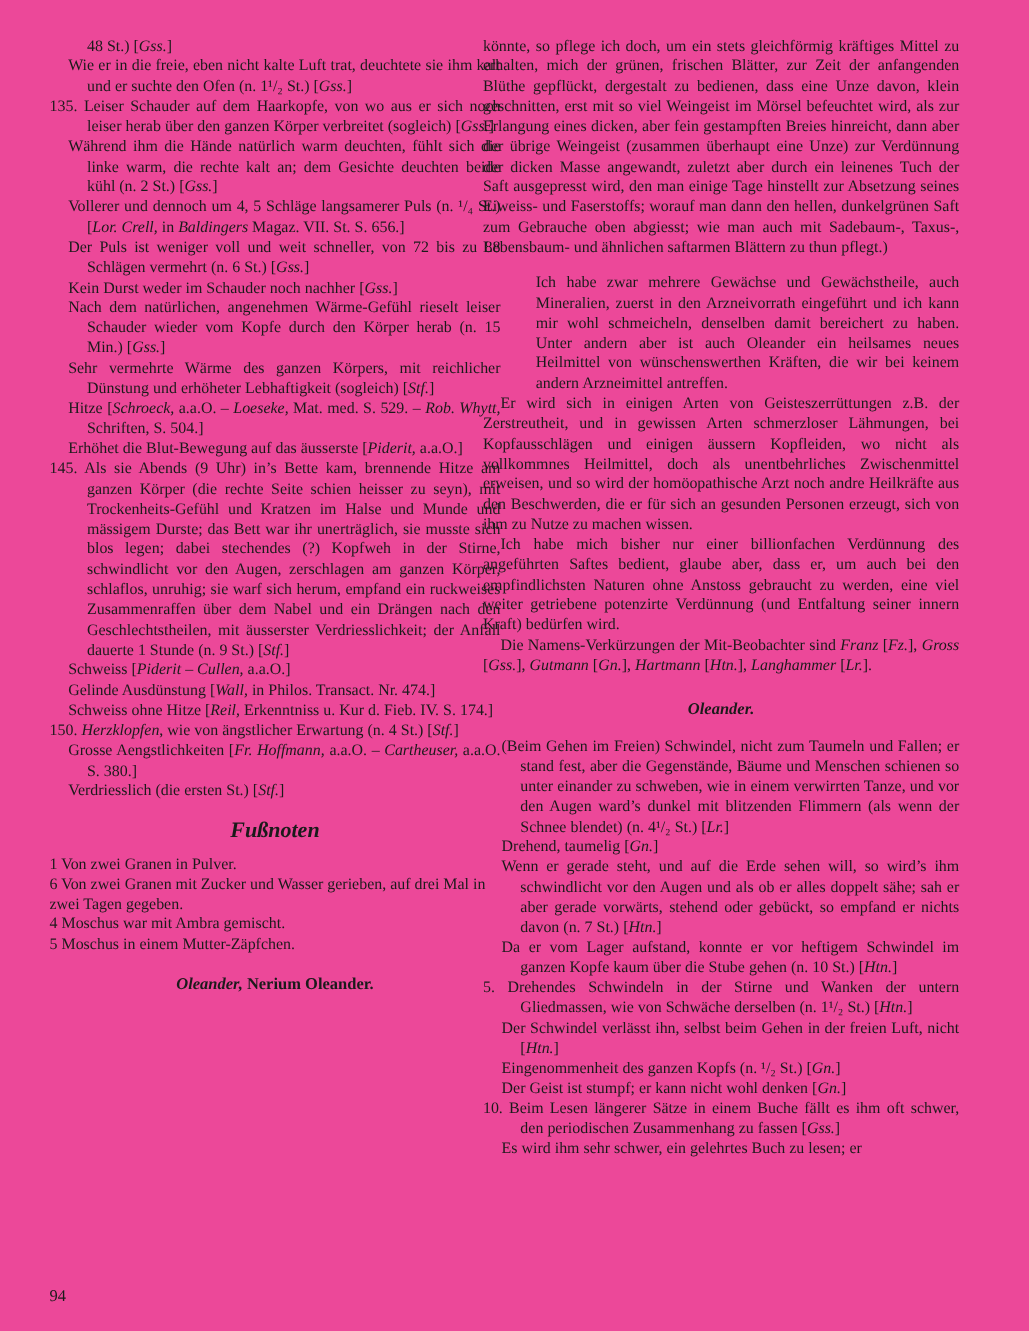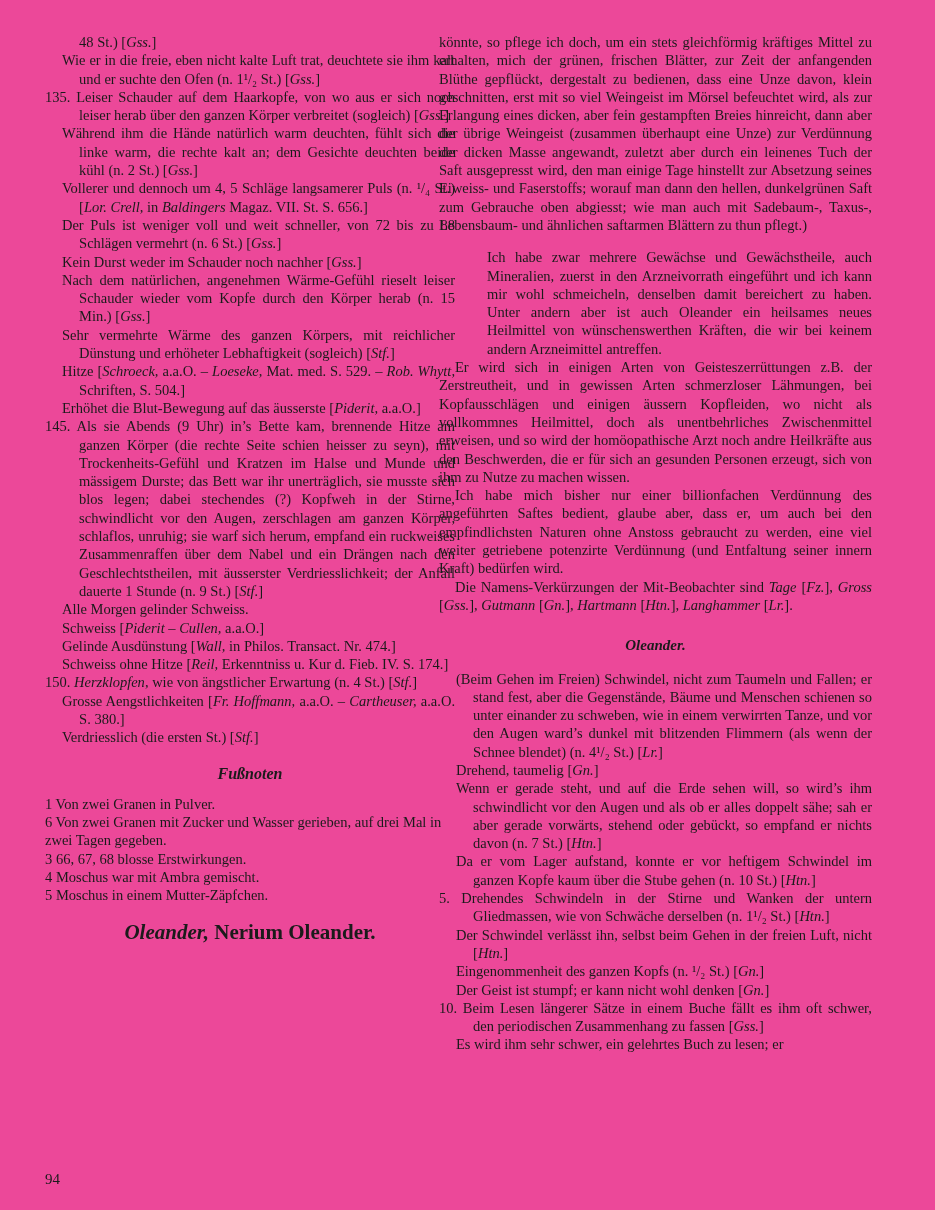--- a/index.html
+++ b/index.html
@@ -23,24 +23,24 @@
   .entry.num   { text-indent:-2.35em; }
   .entry.cont  { text-indent:0; }
   .it { font-style:italic; }
   
   .para { text-indent:0; }
   .para.ind { text-indent:1.1em; }
   .para.sp  { margin-top:14px;margin-left:48px; }
   
   .center { text-align:center; }
   .fussnoten-heading {
-    margin:18px 0 12px; font-weight:bold; font-style:italic; font-size:16px;
+    margin:18px 0 12px; font-weight:bold; font-style:italic; font-size:20px;
   }
   .remedy-heading {
-    margin:18px 0 13px; font-weight:bold; font-size:21px;
+    margin:18px 0 13px; font-weight:bold; font-size:15px;
   }
   .section-heading {
     margin:22px 0 15px; font-weight:bold; font-style:italic; font-size:15px;
   }
   .footnote { text-align:left; }
   .pagenum {
     position:absolute; left:45px; top:1170px; font-size:15px;
   }
 </style>
 </head>
@@ -55,50 +55,48 @@
         <p class="entry num"><span>135. </span>Leiser Schauder auf dem Haarkopfe, von wo aus er sich noch leiser herab über den ganzen Körper verbreitet (sogleich) [<span class="it">Gss.</span>]</p>
         <p class="entry">Während ihm die Hände natürlich warm deuchten, fühlt sich die linke warm, die rechte kalt an; dem Gesichte deuchten beide kühl (n. 2 St.) [<span class="it">Gss.</span>]</p>
         <p class="entry">Vollerer und dennoch um 4, 5 Schläge langsamerer Puls (n. ¹/₄ St.) [<span class="it">Lor. Crell,</span> in <span class="it">Baldingers</span> Magaz. VII. St. S. 656.]</p>
         <p class="entry">Der Puls ist weniger voll und weit schneller, von 72 bis zu 88 Schlägen vermehrt (n. 6 St.) [<span class="it">Gss.</span>]</p>
         <p class="entry">Kein Durst weder im Schauder noch nachher [<span class="it">Gss.</span>]</p>
         <p class="entry">Nach dem natürlichen, angenehmen Wärme-Gefühl rieselt leiser Schauder wieder vom Kopfe durch den Körper herab (n. 15 Min.) [<span class="it">Gss.</span>]</p>
         <p class="entry">Sehr vermehrte Wärme des ganzen Körpers, mit reichlicher Dünstung und erhöheter Lebhaftigkeit (sogleich) [<span class="it">Stf.</span>]</p>
         <p class="entry">Hitze [<span class="it">Schroeck,</span> a.a.O. – <span class="it">Loeseke,</span> Mat. med. S. 529. – <span class="it">Rob. Whytt,</span> Schriften, S. 504.]</p>
         <p class="entry">Erhöhet die Blut-Bewegung auf das äusserste [<span class="it">Piderit,</span> a.a.O.]</p>
         <p class="entry num"><span>145. </span>Als sie Abends (9 Uhr) in’s Bette kam, brennende Hitze am ganzen Körper (die rechte Seite schien heisser zu seyn), mit Trockenheits-Gefühl und Kratzen im Halse und Munde und mässigem Durste; das Bett war ihr unerträglich, sie musste sich blos legen; dabei stechendes (?) Kopfweh in der Stirne, schwindlicht vor den Augen, zerschlagen am ganzen Körper, schlaflos, unruhig; sie warf sich herum, empfand ein ruckweises Zusammenraffen über dem Nabel und ein Drängen nach den Geschlechtstheilen, mit äusserster Verdriesslichkeit; der Anfall dauerte 1 Stunde (n. 9 St.) [<span class="it">Stf.</span>]</p>
-        <p class="entry">Alle Morgen gelinder Schweiss.</p>
         <p class="entry">Schweiss [<span class="it">Piderit</span> – <span class="it">Cullen,</span> a.a.O.]</p>
         <p class="entry">Gelinde Ausdünstung [<span class="it">Wall,</span> in Philos. Transact. Nr. 474.]</p>
         <p class="entry">Schweiss ohne Hitze [<span class="it">Reil,</span> Erkenntniss u. Kur d. Fieb. IV. S. 174.]</p>
         <p class="entry num"><span>150. </span><span class="it">Herzklopfen</span>, wie von ängstlicher Erwartung (n. 4 St.) [<span class="it">Stf.</span>]</p>
         <p class="entry">Grosse Aengstlichkeiten [<span class="it">Fr. Hoffmann,</span> a.a.O. – <span class="it">Cartheuser,</span> a.a.O. S. 380.]</p>
         <p class="entry">Verdriesslich (die ersten St.) [<span class="it">Stf.</span>]</p>
       </div>
 
     <p class="center fussnoten-heading">Fußnoten</p>
 
     <div>
         <p class="footnote">1 Von zwei Granen in Pulver.</p>
         <p class="footnote">6 Von zwei Granen mit Zucker und Wasser gerieben, auf drei Mal in zwei Tagen gegeben.</p>
-        <p class="footnote">3 66, 67, 68 blosse Erstwirkungen.</p>
         <p class="footnote">4 Moschus war mit Ambra gemischt.</p>
         <p class="footnote">5 Moschus in einem Mutter-Zäpfchen.</p>
       </div>
 
     <p class="center remedy-heading"><span class="it">Oleander,</span><span> Nerium Oleander.</span></p>
 
   </div>
 
   <div class="col col-right">
     <div>
         <p class="para">könnte, so pflege ich doch, um ein stets gleichförmig kräftiges Mittel zu erhalten, mich der grünen, frischen Blätter, zur Zeit der anfangenden Blüthe gepflückt, dergestalt zu bedienen, dass eine Unze davon, klein geschnitten, erst mit so viel Weingeist im Mörsel befeuchtet wird, als zur Erlangung eines dicken, aber fein gestampften Breies hinreicht, dann aber der übrige Weingeist (zusammen überhaupt eine Unze) zur Verdünnung der dicken Masse angewandt, zuletzt aber durch ein leinenes Tuch der Saft ausgepresst wird, den man einige Tage hinstellt zur Absetzung seines Eiweiss- und Faserstoffs; worauf man dann den hellen, dunkelgrünen Saft zum Gebrauche oben abgiesst; wie man auch mit Sadebaum-, Taxus-, Lebensbaum- und ähnlichen saftarmen Blättern zu thun pflegt.)</p>
         <p class="para sp">Ich habe zwar mehrere Gewächse und Gewächstheile, auch Mineralien, zuerst in den Arzneivorrath eingeführt und ich kann mir wohl schmeicheln, denselben damit bereichert zu haben. Unter andern aber ist auch Oleander ein heilsames neues Heilmittel von wünschenswerthen Kräften, die wir bei keinem andern Arzneimittel antreffen.</p>
         <p class="para ind">Er wird sich in einigen Arten von Geisteszerrüttungen z.B. der Zerstreutheit, und in gewissen Arten schmerzloser Lähmungen, bei Kopfausschlägen und einigen äussern Kopfleiden, wo nicht als vollkommnes Heilmittel, doch als unentbehrliches Zwischenmittel erweisen, und so wird der homöopathische Arzt noch andre Heilkräfte aus den Beschwerden, die er für sich an gesunden Personen erzeugt, sich von ihm zu Nutze zu machen wissen.</p>
         <p class="para ind">Ich habe mich bisher nur einer billionfachen Verdünnung des angeführten Saftes bedient, glaube aber, dass er, um auch bei den empfindlichsten Naturen ohne Anstoss gebraucht zu werden, eine viel weiter getriebene potenzirte Verdünnung (und Entfaltung seiner innern Kraft) bedürfen wird.</p>
-        <p class="para ind">Die Namens-Verkürzungen der Mit-Beobachter sind <span class="it">Tage</span> [<span class="it">Fz.</span>], <span class="it">Gross</span> [<span class="it">Gss.</span>], <span class="it">Gutmann</span> [<span class="it">Gn.</span>], <span class="it">Hartmann</span> [<span class="it">Htn.</span>], <span class="it">Langhammer</span> [<span class="it">Lr.</span>].</p>
+        <p class="para ind">Die Namens-Verkürzungen der Mit-Beobachter sind <span class="it">Franz</span> [<span class="it">Fz.</span>], <span class="it">Gross</span> [<span class="it">Gss.</span>], <span class="it">Gutmann</span> [<span class="it">Gn.</span>], <span class="it">Hartmann</span> [<span class="it">Htn.</span>], <span class="it">Langhammer</span> [<span class="it">Lr.</span>].</p>
       </div>
 
     <p class="center section-heading">Oleander.</p>
 
     <div>
         <p class="entry">(Beim Gehen im Freien) Schwindel, nicht zum Taumeln und Fallen; er stand fest, aber die Gegenstände, Bäume und Menschen schienen so unter einander zu schweben, wie in einem verwirrten Tanze, und vor den Augen ward’s dunkel mit blitzenden Flimmern (als wenn der Schnee blendet) (n. 4¹/₂ St.) [<span class="it">Lr.</span>]</p>
         <p class="entry">Drehend, taumelig [<span class="it">Gn.</span>]</p>
         <p class="entry">Wenn er gerade steht, und auf die Erde sehen will, so wird’s ihm schwindlicht vor den Augen und als ob er alles doppelt sähe; sah er aber gerade vorwärts, stehend oder gebückt, so empfand er nichts davon (n. 7 St.) [<span class="it">Htn.</span>]</p>
         <p class="entry">Da er vom Lager aufstand, konnte er vor heftigem Schwindel im ganzen Kopfe kaum über die Stube gehen (n. 10 St.) [<span class="it">Htn.</span>]</p>
         <p class="entry num"><span>5. </span>Drehendes Schwindeln in der Stirne und Wanken der untern Gliedmassen, wie von Schwäche derselben (n. 1¹/₂ St.) [<span class="it">Htn.</span>]</p>

